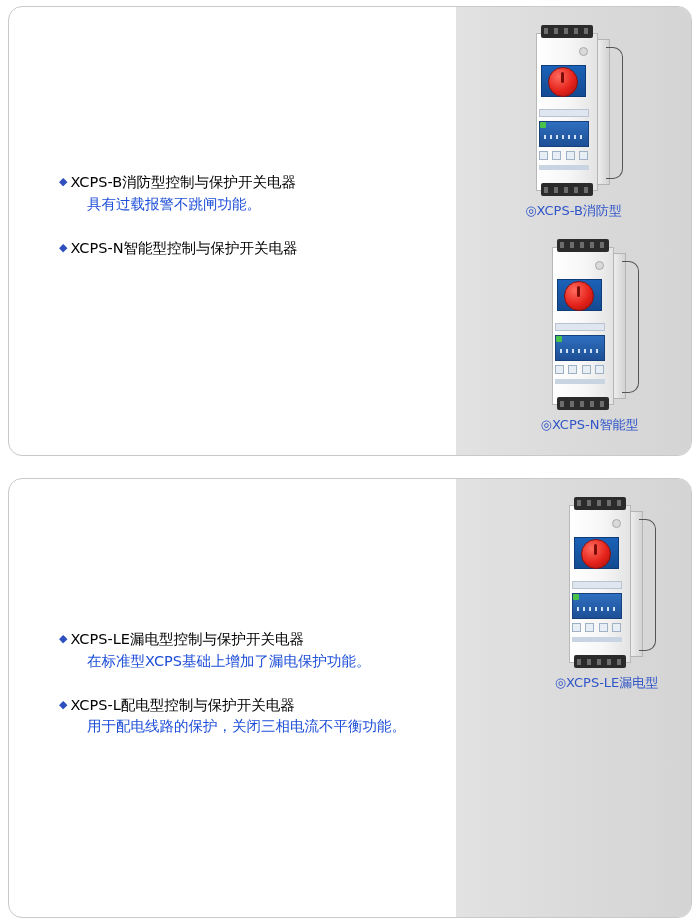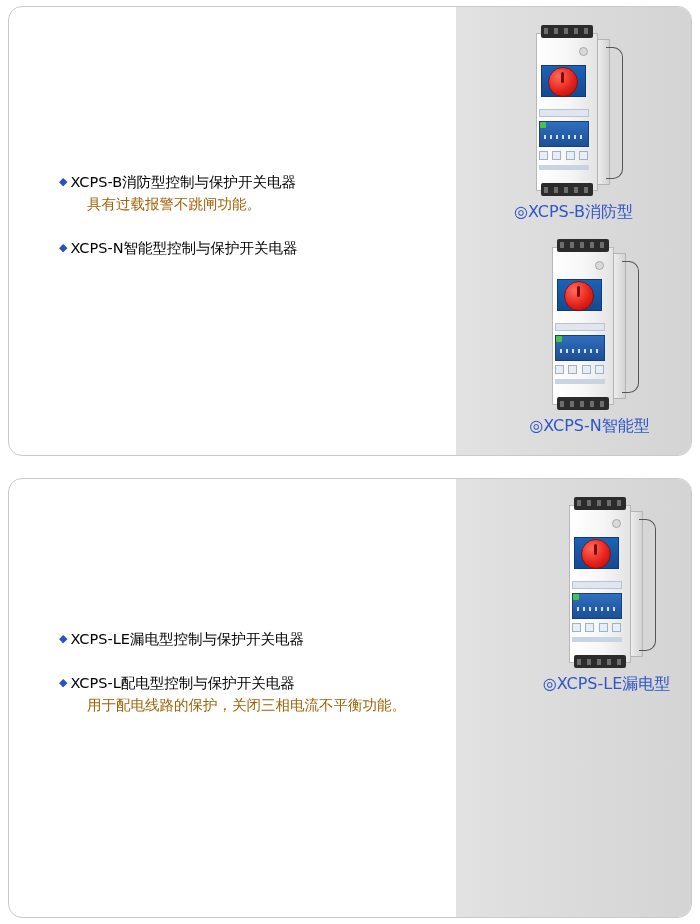--- a/index.html
+++ b/index.html
@@ -78,33 +78,33 @@
   }
   .diamond {
     color: #2f4fbf;
     font-size: 11px;
     line-height: 1.9;
     margin-right: 3px;
     flex: none;
   }
   .bullet-line2 {
     font-size: 14.5px;
-    color: #a16207;
+    color: #1d4ed8;
     line-height: 1.5;
     padding-left: 28px;
   }
 
   
   .product {
     position: absolute;
     width: 235px;
     text-align: center;
   }
   .product-caption {
-    font-size: 16px;
+    font-size: 13px;
     color: #2f55c8;
     white-space: nowrap;
     margin-top: 4px;
   }
 
   
   .device {
     position: relative;
     width: 92px;
     height: 175px;
@@ -371,20 +371,21 @@
     <div class="panel-inner">
 
       <div class="text-area">
         <div class="bullets p2-bullets">
 
           <div class="bullet-item">
             <div class="bullet-line1">
               <span class="diamond">◆</span>
               <span>XCPS-LE漏电型控制与保护开关电器</span>
             </div>
+            <div class="bullet-line2">在标准型XCPS基础上增加了漏电保护功能。</div>
           </div>
 
           <div class="bullet-item">
             <div class="bullet-line1">
               <span class="diamond">◆</span>
               <span>XCPS-L配电型控制与保护开关电器</span>
             </div>
             <div class="bullet-line2">用于配电线路的保护，关闭三相电流不平衡功能。</div>
           </div>
 

